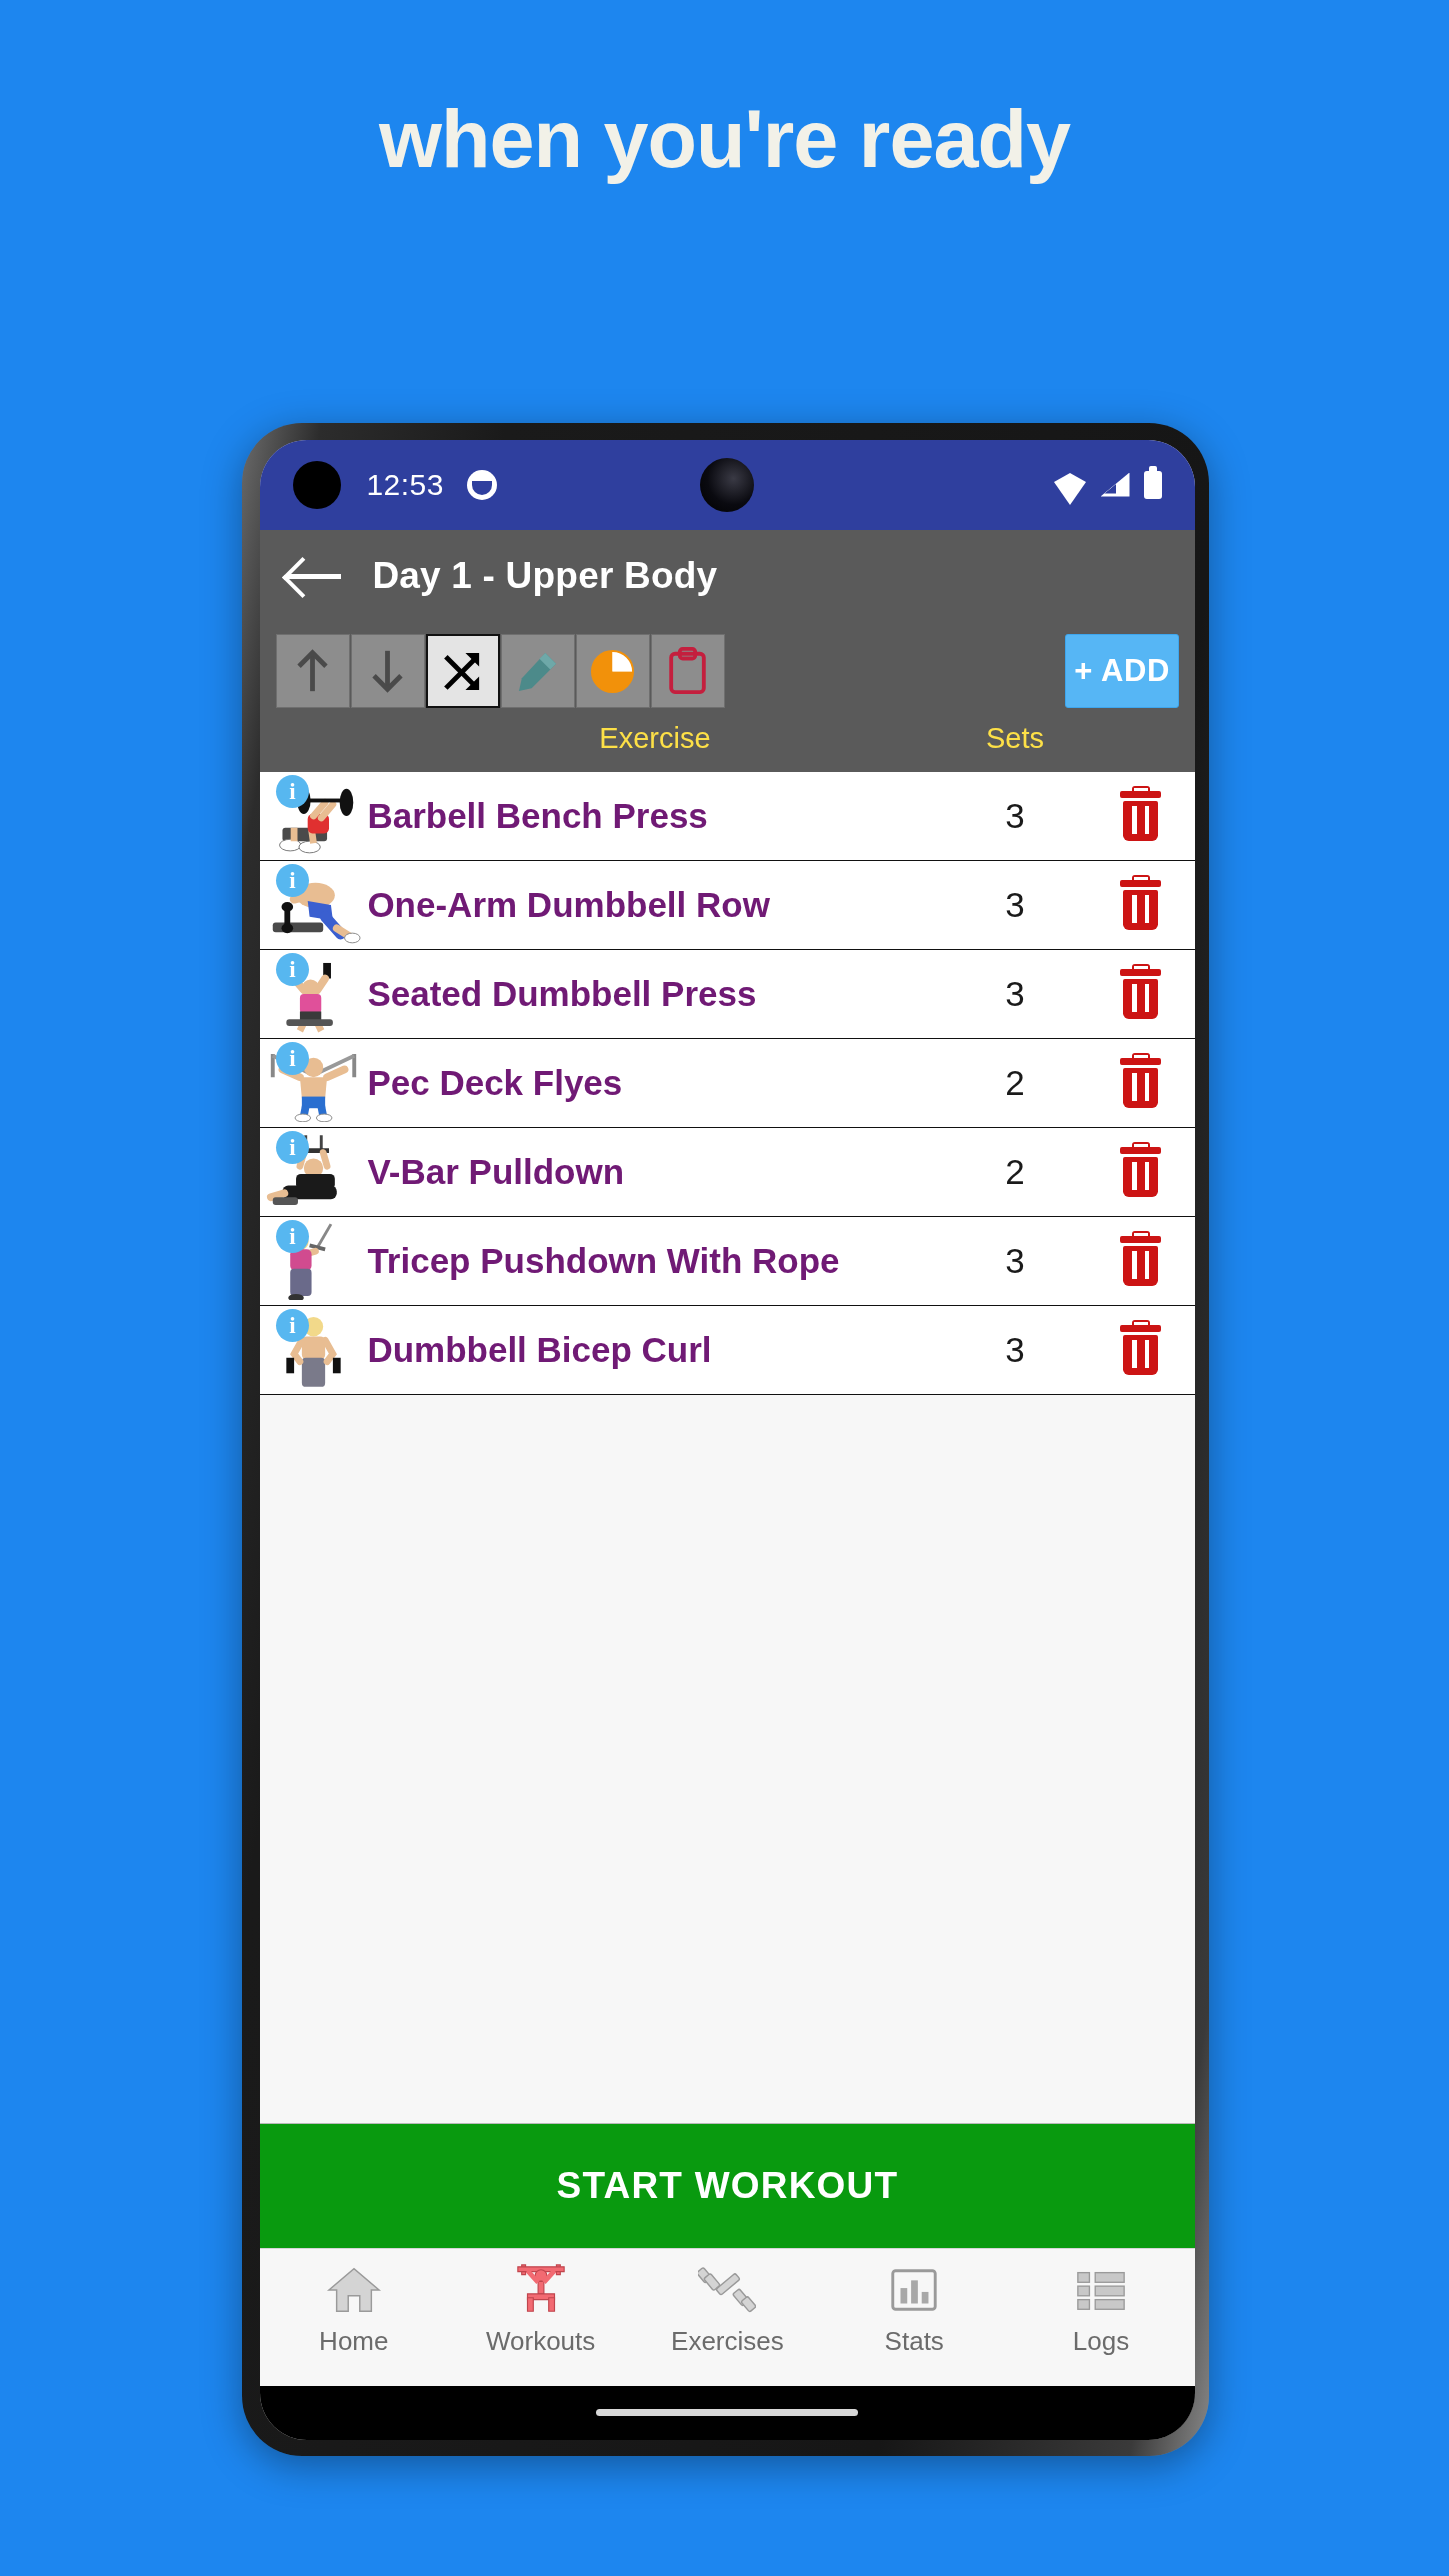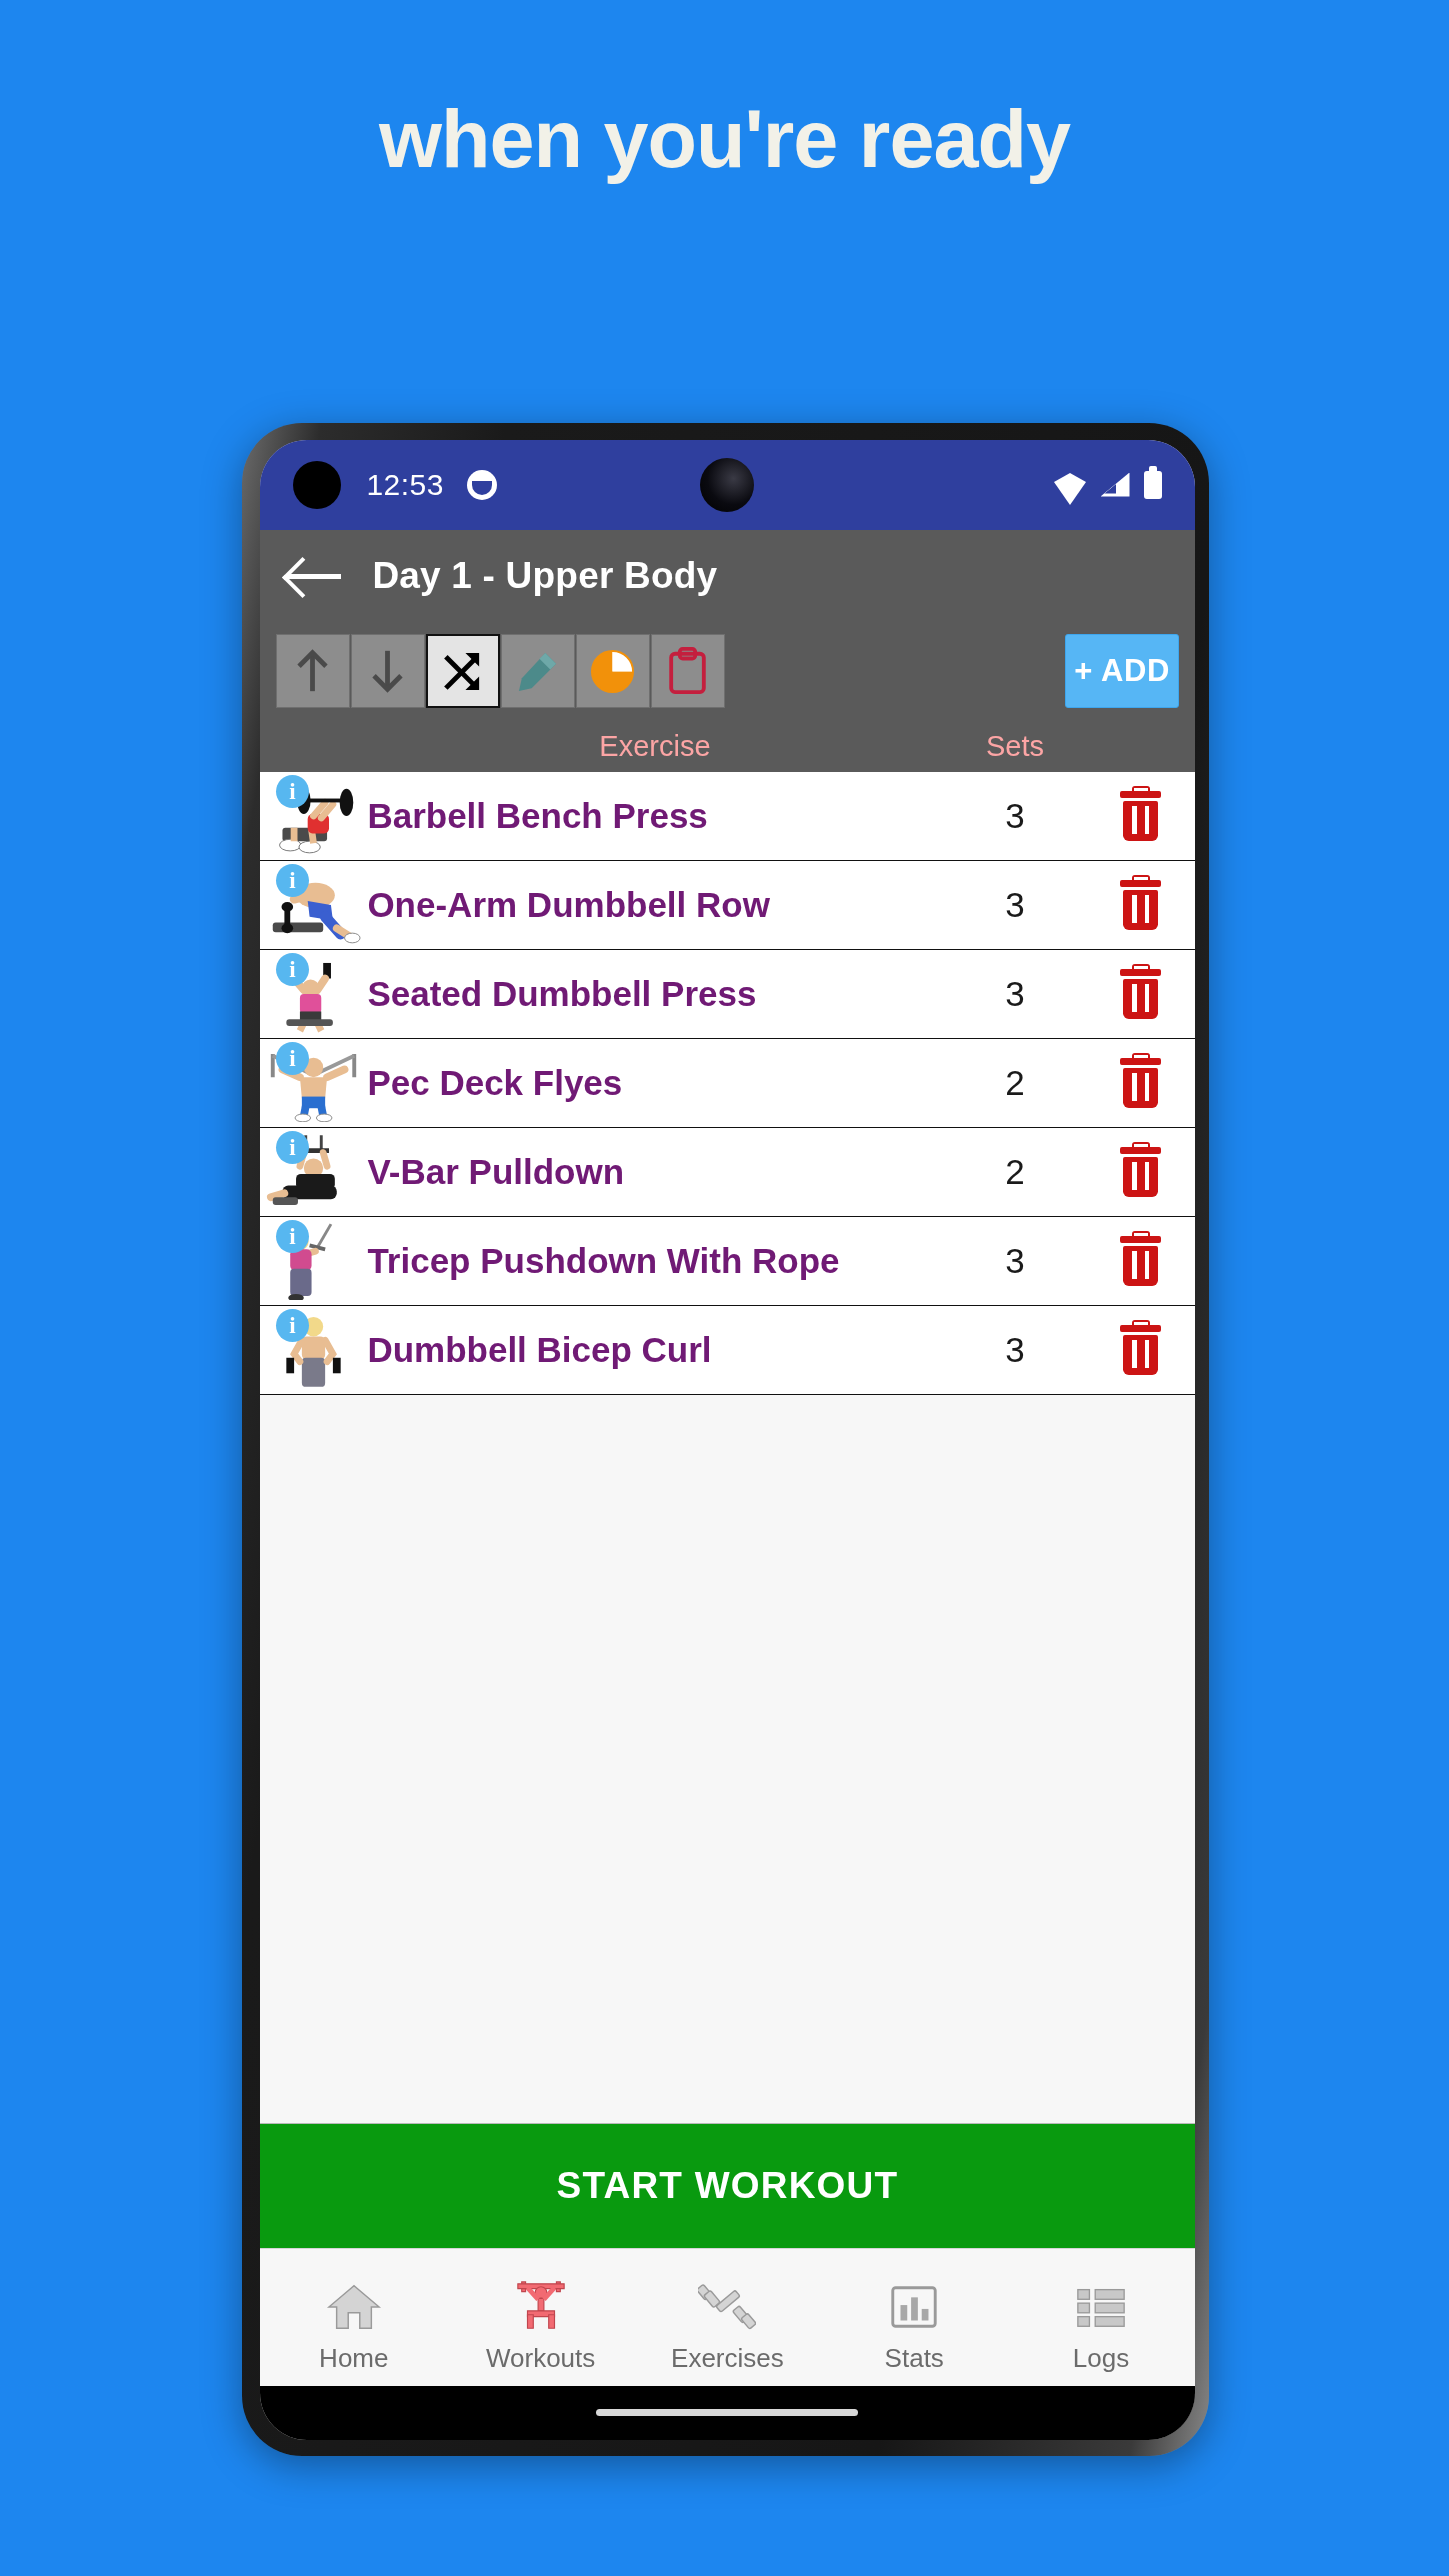--- a/index.html
+++ b/index.html
@@ -123,22 +123,22 @@
     margin-left: auto;
     background: #56b6f5; color: #fff;
     font-size: 31px; font-weight: bold; letter-spacing: 0.6px;
     padding: 0 8px; height: 74px;
     display:flex; align-items:center; justify-content:center;
     border: 1.9px solid #3da6ee; border-radius: 2.9px;
   }
 
   
   .colhdr {
-    background: #5a5a5a; color:#fca5a5; font-size:29px;
-    height: 50px; display:flex; align-items:center; flex:none;
+    background: #5a5a5a; color:#fde047; font-size:29px;
+    height: 50px; display:flex; align-items:flex-start; flex:none;
   }
   .colhdr .c-ex { flex: 1; text-align:center; padding-left: 107px; }
   .colhdr .c-sets { width: 145px; text-align:center; }
   .colhdr .c-del { width: 107px; }
 
   
   .list { background:#fff; flex: none; }
   .row {
     display:flex; align-items:center; height: 89px;
     border-bottom: 1.9px solid #111;
@@ -189,21 +189,21 @@
   .startbtn {
     background:#099a0f; color:#fff; height:124px; flex:none;
     display:flex; align-items:center; justify-content:center;
     font-size:37px; font-weight:bold; letter-spacing:1.2px;
   }
 
   
   .bottomnav {
     background:#f7f7f7; height:138px; flex:none;
     display:flex; align-items:flex-start; justify-content:space-around;
-    padding-top:25px; border-top:1px solid #d6d6d6;
+    padding-top:8px; border-top:1px solid #d6d6d6;
   }
   .navitem { display:flex; flex-direction:column; align-items:center; width:20%; }
   .navitem .nlabel { font-size:26px; color:#6b6b6b; margin-top:3.9px; }
   .navitem .nicon { height:66px; display:flex; align-items:center; justify-content:center;}
 
   
   .gesturebar { background:#000; height:54px; flex:none; display:flex; align-items:center; justify-content:center;}
   .gesturebar .pill { width:262px; height:7.8px; background:#d8d8d8; border-radius:3.9px; }
 </style>
 </head>

